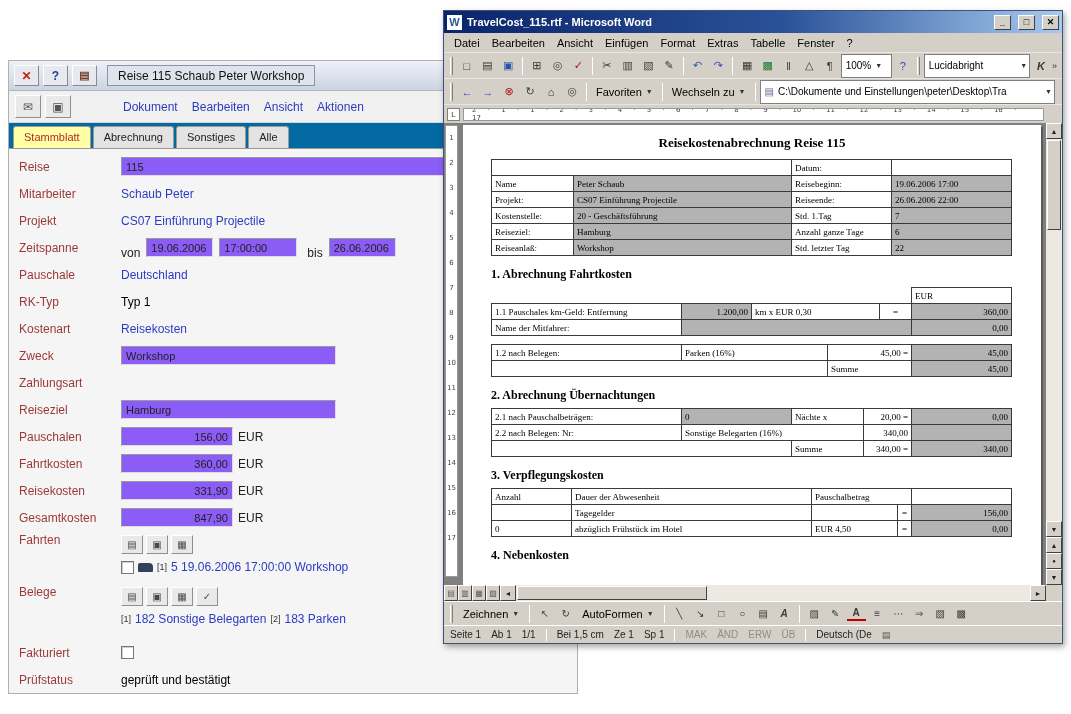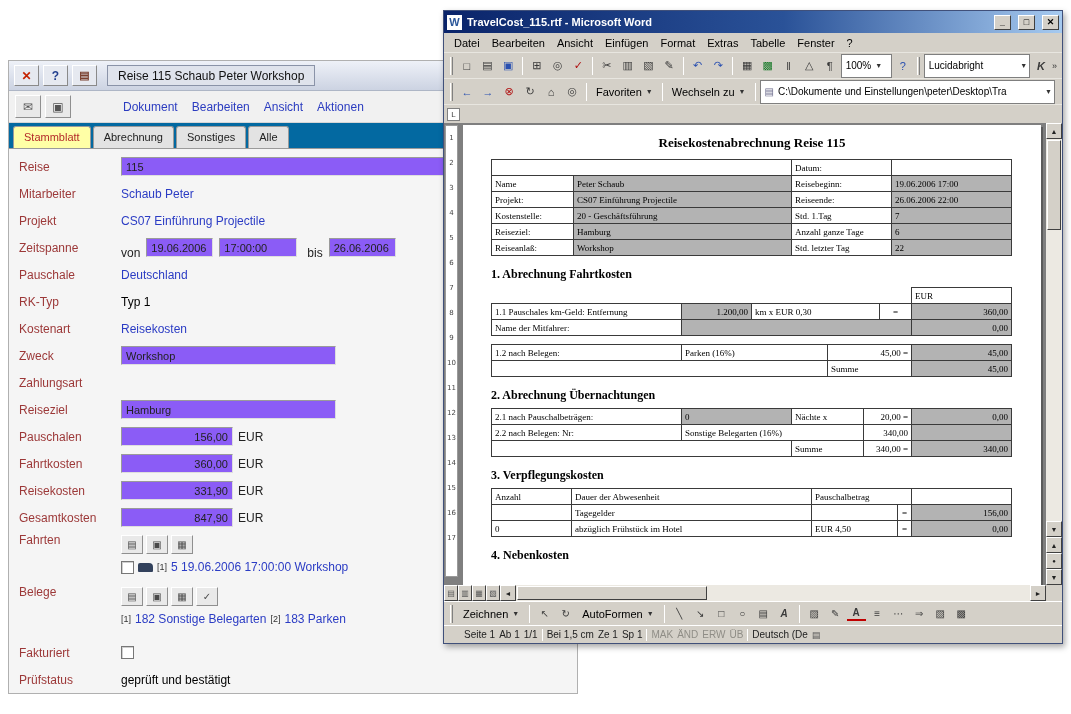--- a/index.html
+++ b/index.html
@@ -131,21 +131,21 @@
   .sc-thumb-h { width:190px; height:14px; background:#d4d0c8; border:1px solid;
     border-color:#ffffff #404040 #404040 #ffffff; margin:1px; }
   .corner { width:16px; background:#d4d0c8; }
 
   .ww-drawbar { height:24px; flex:none; display:flex; align-items:center; gap:2px; padding:0 3px;
     border-top:1px solid #ffffff; background:#d4d0c8; }
   .db-i { width:19px; height:19px; display:flex; align-items:center; justify-content:center;
     font-size:10px; color:#3a3a3a; }
   .db-A { font-weight:bold; border-bottom:2px solid #c00000; line-height:1; height:14px; }
   .ww-statusbar { height:18px; flex:none; background:#d4d0c8; border-top:1px solid #ffffff;
-    display:flex; align-items:center; font-size:10px; color:#222; padding:0 20px; gap:4px; }
+    display:flex; align-items:center; font-size:10px; color:#222; padding:0 6px; gap:10px; }
   .st-sep { width:1px; height:12px; background:#808080; border-right:1px solid #ffffff; }
   .st-flag { color:#8f8d86; }
   .st-book { color:#555; font-size:9px; }
 </style>
 </head>
 <body>
 
 <div id="screen">
 
   <div id="form-window">
@@ -379,20 +379,21 @@
       <div class="tb-sep"></div>
       <div class="tb-combo addr-combo">
         <span class="addr-page-icon">▤</span>
         <span class="addr-text">C:\Dokumente und Einstellungen\peter\Desktop\Tra</span>
         <span class="tb-caret">▼</span>
       </div>
     </div>
 
     <div class="ww-hruler">
       <div class="tabstop">L</div>
+      <div class="hruler-strip">2 · 1 · 1 · 2 · 3 · 4 · 5 · 6 · 7 · 8 · 9 · 10 · 11 · 12 · 13 · 14 · 15 · 16 · 17</div>
     </div>
 
     <div class="ww-main">
       <div class="ww-vruler-col">
         <div class="vruler-strip">1 2 3 4 5 6 7 8 9 10 11 12 13 14 15 16 17</div>
       </div>
 
       <div class="ww-canvas">
         <div class="ww-page">
 

